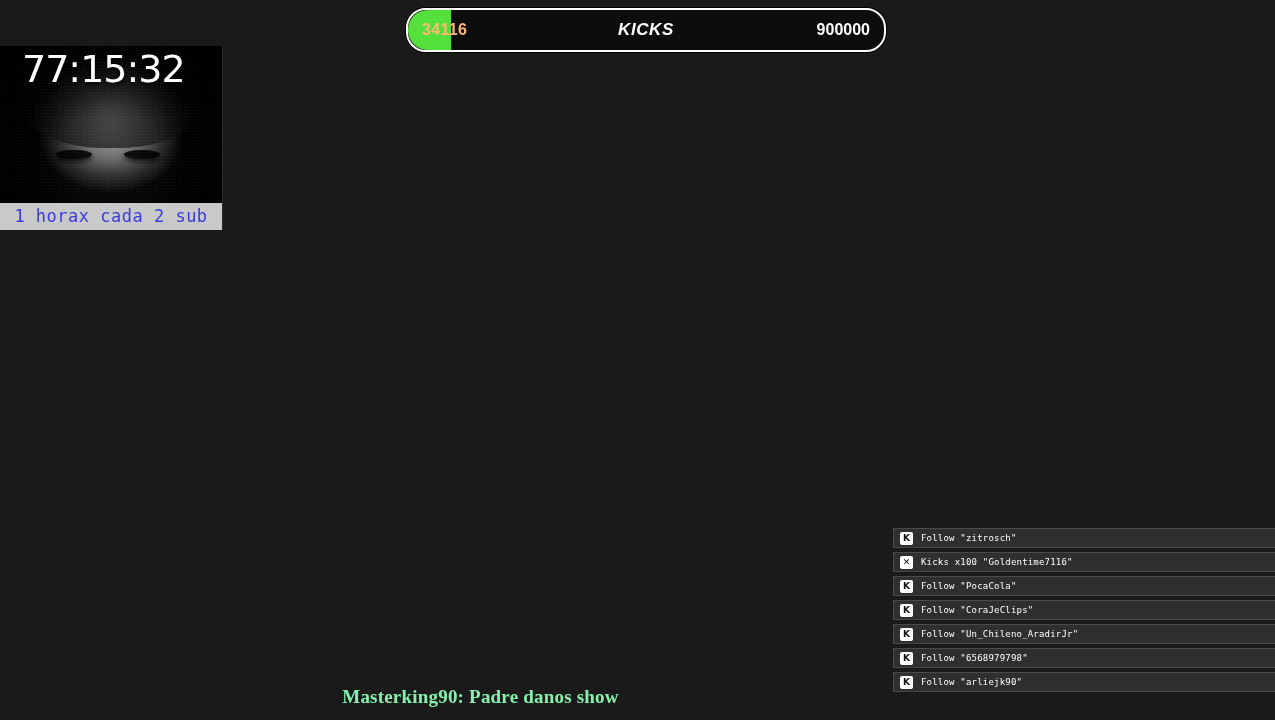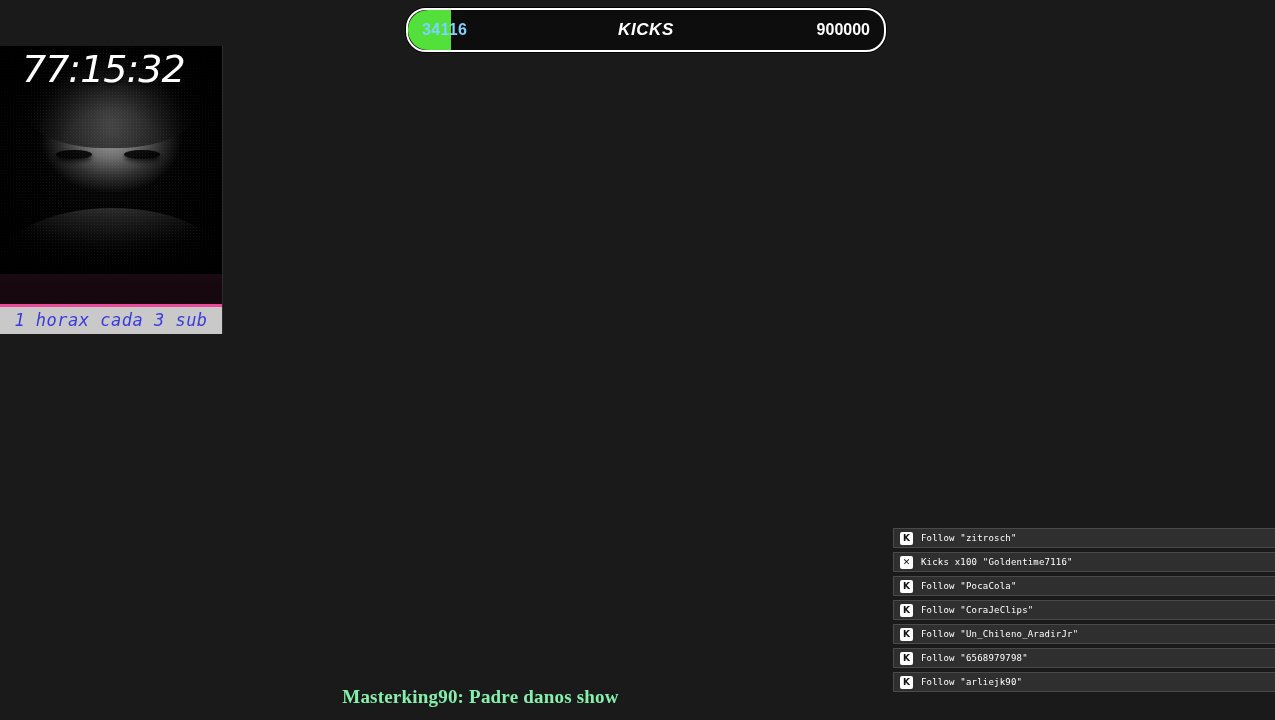--- a/index.html
+++ b/index.html
@@ -42,21 +42,21 @@
     border-radius: 20px 0 0 20px;
   }
   .kicks-current {
     position: absolute;
     left: 14px;
     top: 0;
     height: 40px;
     line-height: 40px;
     font-size: 16px;
     font-weight: bold;
-    color: #7dd3fc;
+    color: #fdba74;
     letter-spacing: 0.3px;
   }
   .kicks-title {
     position: absolute;
     left: 0;
     right: 0;
     top: 0;
     height: 40px;
     line-height: 40px;
     text-align: center;
@@ -77,25 +77,24 @@
     color: #ffffff;
     margin-left: 16px;
   }
 
   
   .timer-card {
     position: absolute;
     left: 0;
     top: 46px;
     width: 222px;
-    height: 288px;
-    background: #ec4899;
+    height: 184px;
+    background: #0369a1;
     border-right: 1px solid #2c2c2c;
     overflow: hidden;
-    font-style: italic;
   }
   .timer-photo {
     position: absolute;
     left: 0;
     top: 0;
     width: 222px;
     height: 228px;
     background:
       radial-gradient(ellipse 72px 56px at 50% 40%, #9a9a9a 0%, #6e6e6e 38%, #3a3a3a 70%, #161616 100%),
       radial-gradient(ellipse 130px 130px at 50% 55%, #2a2a2a 0%, #101010 72%, #060606 100%),
@@ -264,21 +263,21 @@
   <div class="timer-card">
     <div class="timer-photo">
       <div class="photo-hair"></div>
       <div class="photo-eye left"></div>
       <div class="photo-eye right"></div>
       <div class="photo-mouth"></div>
       <div class="photo-shoulder"></div>
       <div class="photo-vignette"></div>
     </div>
     <div class="timer-text">77:15:32</div>
-    <div class="timer-caption" style="background: rgb(201, 201, 201); color: rgb(59, 59, 221);">1 horax cada 3 sub</div>
+    <div class="timer-caption" style="background: rgb(201, 201, 201); color: rgb(59, 59, 221);">1 horax cada 2 sub</div>
   </div>
 
   <div class="alerts">
     <div class="alert-row">
       <span class="alert-icon">K</span>
       <span class="alert-text">Follow "zitrosch"</span>
     </div>
     <div class="alert-row">
       <span class="alert-icon">✕</span>
       <span class="alert-text">Kicks x100 "Goldentime7116"</span>

